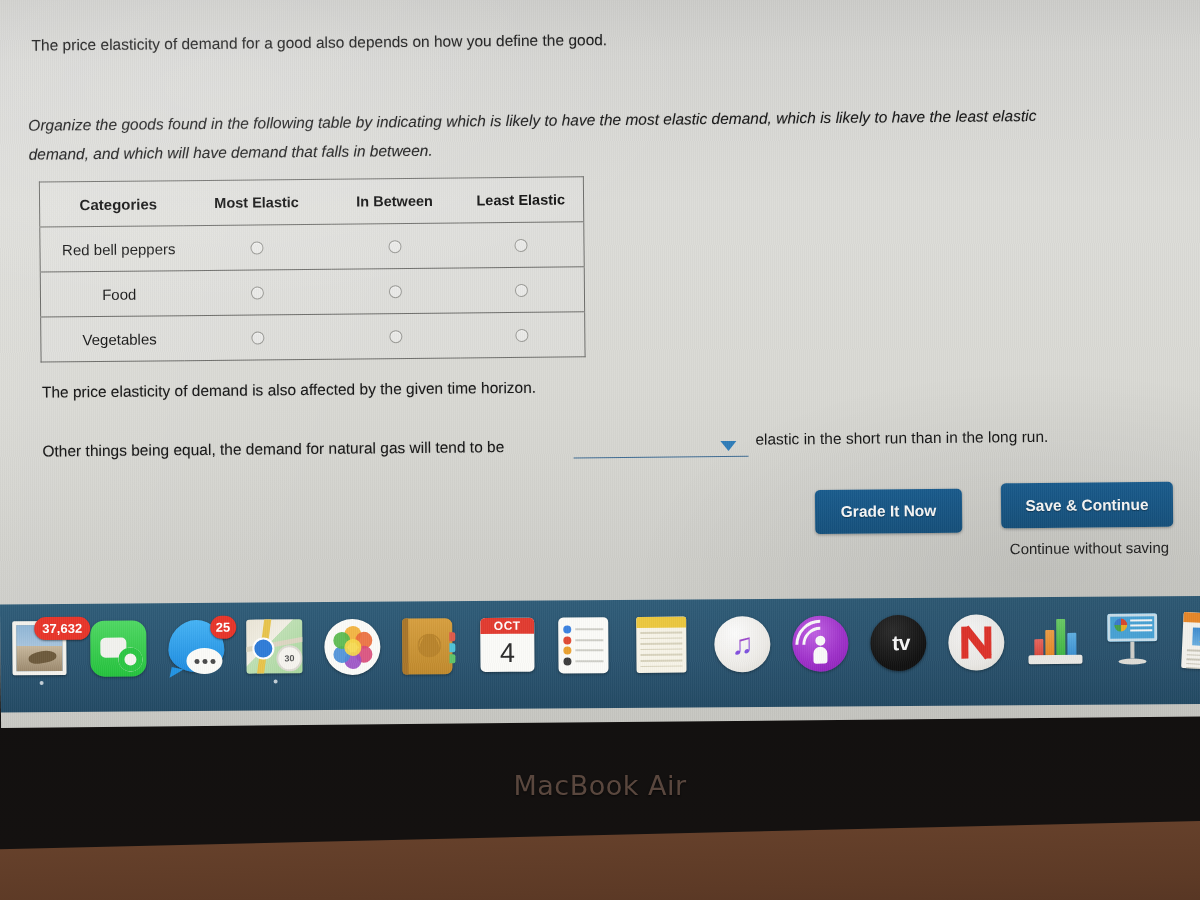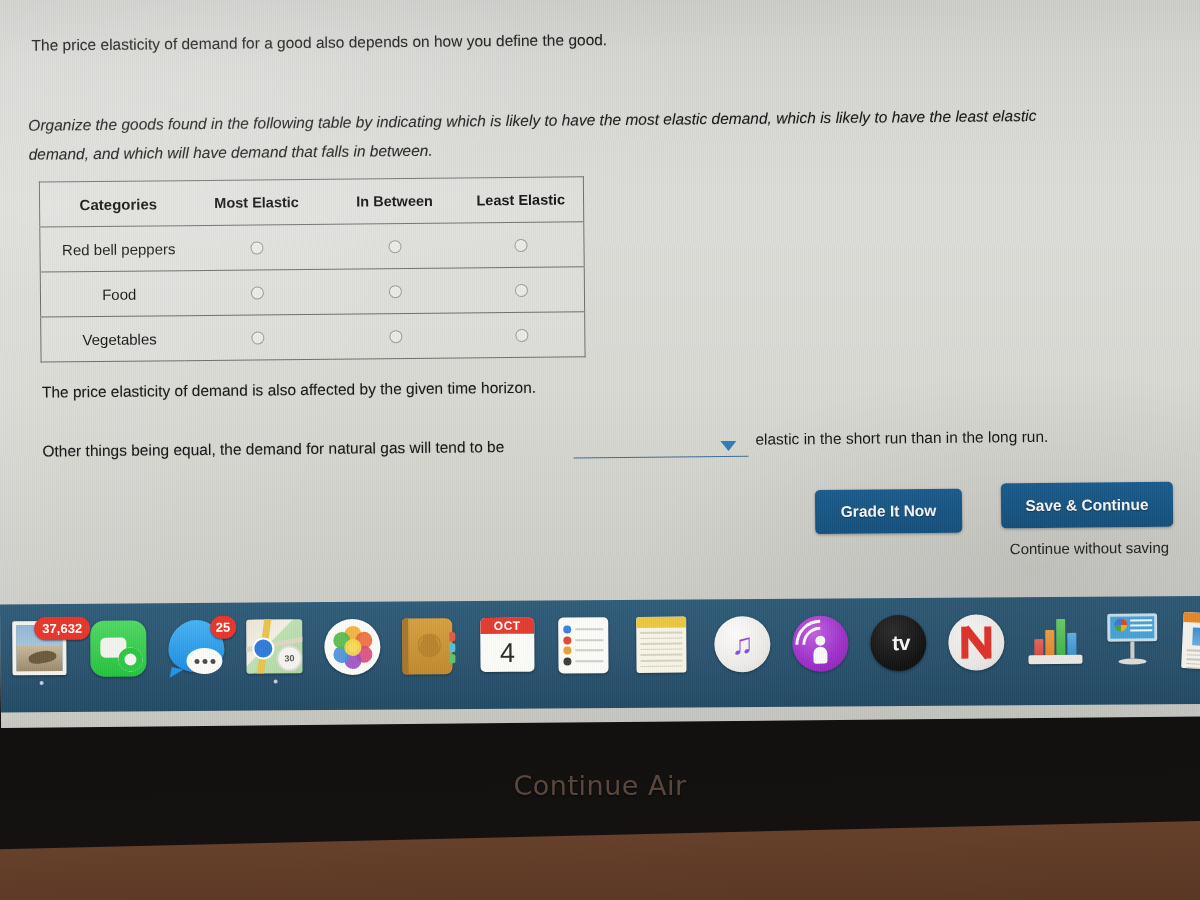--- a/index.html
+++ b/index.html
@@ -555,21 +555,21 @@
     background: rgba(255,255,255,.72);
   }
 </style>
 </head>
 <body>
 
 <div id="photo">
 
   <div id="desk"></div>
   <div id="bezel"></div>
-  <div id="macbook-label">Continue Air</div>
+  <div id="macbook-label">MacBook Air</div>
 
   <div id="screen">
 
     <div id="page">
 
       <div class="q-line" id="stem-1">The price elasticity of demand for a good also depends on how you define the good.</div>
 
       <div class="q-line" id="prompt-l1">Organize the goods found in the following table by indicating which is likely to have the most elastic demand, which is likely to have the least elastic</div>
       <div class="q-line" id="prompt-l2">demand, and which will have demand that falls in between.</div>
 

